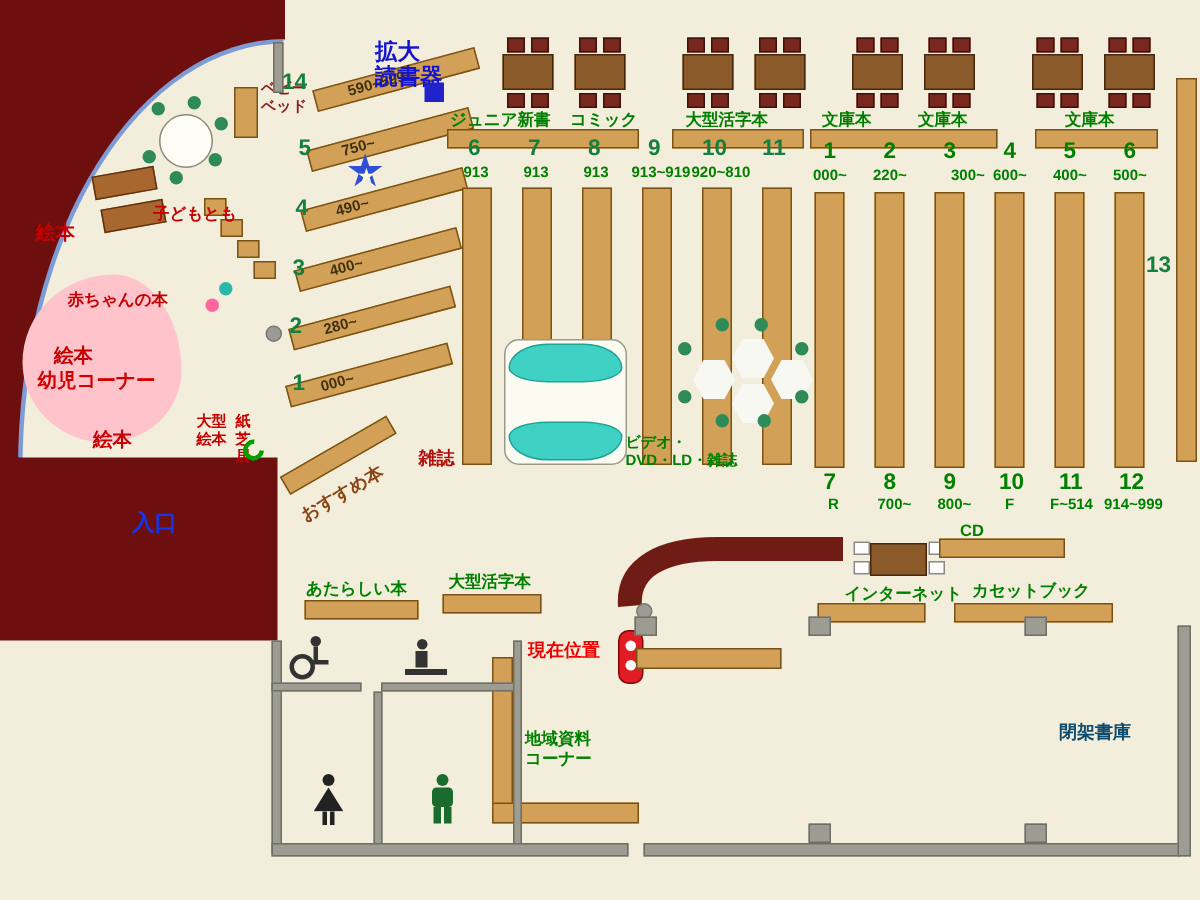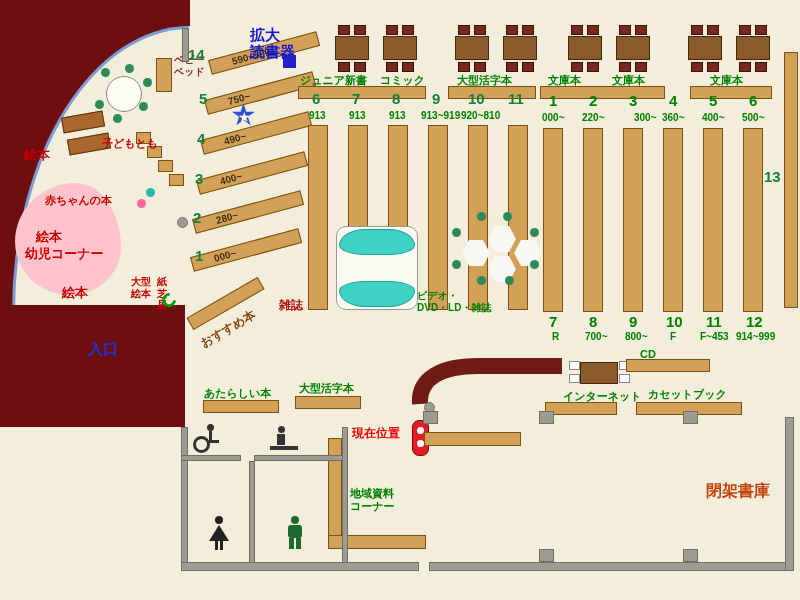--- a/index.html
+++ b/index.html
@@ -182,35 +182,35 @@
   <div class="shelf" style="left:663px;top:128px;width:20px;height:184px"></div>
   <div class="shelf" style="left:703px;top:128px;width:20px;height:184px"></div>
   <div class="shelf" style="left:743px;top:128px;width:20px;height:184px"></div>
   <div class="num num-g" style="left:549px;top:92px">1</div>
   <div class="code" style="left:542px;top:112px">000~</div>
   <div class="num num-g" style="left:589px;top:92px">2</div>
   <div class="code" style="left:582px;top:112px">220~</div>
   <div class="num num-g" style="left:629px;top:92px">3</div>
   <div class="code" style="left:634px;top:112px">300~</div>
   <div class="num num-g" style="left:669px;top:92px">4</div>
-  <div class="code" style="left:662px;top:112px">360~</div>
+  <div class="code" style="left:662px;top:112px">600~</div>
   <div class="num num-g" style="left:709px;top:92px">5</div>
   <div class="code" style="left:702px;top:112px">400~</div>
   <div class="num num-g" style="left:749px;top:92px">6</div>
   <div class="code" style="left:742px;top:112px">500~</div>
   <div class="num num-g" style="left:549px;top:313px">7</div>
   <div class="code" style="left:552px;top:331px">R</div>
   <div class="num num-g" style="left:589px;top:313px">8</div>
   <div class="code" style="left:585px;top:331px">700~</div>
   <div class="num num-g" style="left:629px;top:313px">9</div>
   <div class="code" style="left:625px;top:331px">800~</div>
   <div class="num num-g" style="left:666px;top:313px">10</div>
   <div class="code" style="left:670px;top:331px">F</div>
   <div class="num num-g" style="left:706px;top:313px">11</div>
-  <div class="code" style="left:700px;top:331px">F~453</div>
+  <div class="code" style="left:700px;top:331px">F~514</div>
   <div class="num num-g" style="left:746px;top:313px">12</div>
   <div class="code" style="left:736px;top:331px">914~999</div>
 
   <div class="shelf" style="left:784px;top:52px;width:14px;height:256px"></div>
   <div class="num num-b" style="left:764px;top:168px">13</div>
 
   <div class="a" style="left:336px;top:226px;width:82px;height:84px;background:#fbfbf2;border:1px solid #9a9a8a;border-radius:10px">
     <div class="a" style="left:2px;top:2px;width:76px;height:26px;background:#3fd1c4;border:1px solid #1fa397;border-radius:50% 50% 50% 50%/90% 90% 55% 55%"></div>
     <div class="a" style="left:2px;top:54px;width:76px;height:26px;background:#3fd1c4;border:1px solid #1fa397;border-radius:50% 50% 50% 50%/55% 55% 90% 90%"></div>
   </div>
@@ -271,21 +271,21 @@
   <div class="wall" style="left:249px;top:461px;width:6px;height:107px"></div>
   <div class="wall" style="left:342px;top:427px;width:6px;height:141px"></div>
   <div class="wall" style="left:181px;top:562px;width:238px;height:9px"></div>
   <div class="wall" style="left:429px;top:562px;width:358px;height:9px"></div>
   <div class="wall" style="left:785px;top:417px;width:9px;height:154px"></div>
   <div class="wall" style="left:423px;top:411px;width:15px;height:13px"></div>
   <div class="wall" style="left:539px;top:411px;width:15px;height:13px"></div>
   <div class="wall" style="left:683px;top:411px;width:15px;height:13px"></div>
   <div class="wall" style="left:539px;top:549px;width:15px;height:13px"></div>
   <div class="wall" style="left:683px;top:549px;width:15px;height:13px"></div>
-  <div class="lbl" style="left:706px;top:482px;font-size:16px;color:#c2410c">閉架書庫</div>
+  <div class="lbl" style="left:706px;top:482px;font-size:12px;color:#0c4a6e">閉架書庫</div>
 
   <div class="a" style="left:190px;top:424px;width:30px;height:32px">
     <div class="a" style="left:3px;top:12px;width:17px;height:17px;border:3px solid #333;border-radius:50%"></div>
     <div class="a" style="left:17px;top:0;width:7px;height:7px;background:#333;border-radius:50%"></div>
     <div class="a" style="left:19px;top:7px;width:3px;height:11px;background:#333"></div>
     <div class="a" style="left:19px;top:16px;width:10px;height:3px;background:#333"></div>
   </div>
   <div class="a" style="left:270px;top:426px;width:30px;height:28px">
     <div class="a" style="left:8px;top:0;width:7px;height:7px;background:#333;border-radius:50%"></div>
     <div class="a" style="left:7px;top:8px;width:8px;height:11px;background:#333"></div>

